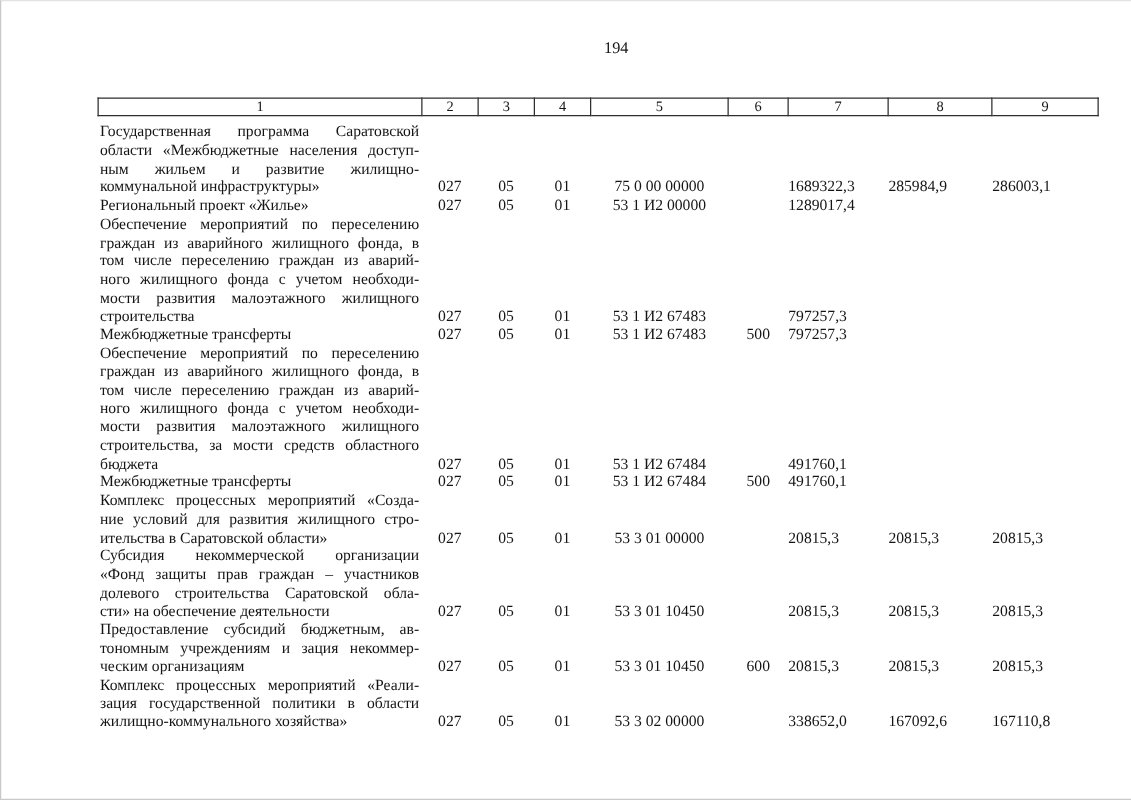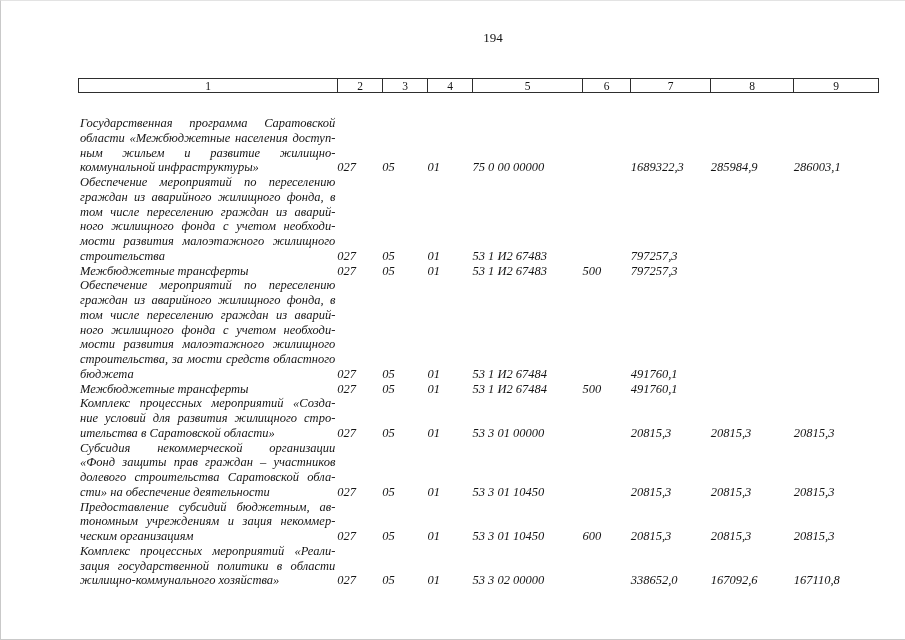--- a/index.html
+++ b/index.html
@@ -42,32 +42,32 @@
   .hdr-table th {
     border: 1px solid #2e2e2e;
     font-weight: normal;
     font-size: 11.5px;
     height: 13px;
     padding: 0;
     text-align: center;
     vertical-align: middle;
     line-height: 12px;
   }
-  .body-table { margin-top: 20px; font-style: italic; }
+  .body-table { margin-top: 2px; }
   .body-table td {
     padding: 0;
     vertical-align: bottom;
     font-size: 12.5px;
     line-height: 14.75px;
   }
   .body-table tr:first-child td { padding-top: 3px; }
   td.c-name { vertical-align: top; padding-left: 2px; padding-right: 2px; }
   .jline { text-align: justify; text-align-last: justify; white-space: normal; }
   .jline.last { text-align: center; text-align-last: left; }
-  td.c-mid { }
+  td.c-mid { text-align: center; }
   td.c-num { text-align: left; padding-right: 5px; }
 </style>
 </head>
 <body>
 
 <div class="page-number">194</div>
 
 <div class="sheet">
   <table class="hdr-table">
     <colgroup>
@@ -120,20 +120,33 @@
           <td class="c-mid">05</td>
           <td class="c-mid">01</td>
           <td class="c-mid">75 0 00 00000</td>
           <td class="c-mid"></td>
           <td class="c-num">1689322,3</td>
           <td class="c-num">285984,9</td>
           <td class="c-num">286003,1</td>
         </tr>
         <tr>
           <td class="c-name">
+            <div class="jline last">Региональный проект «Жилье»</div>
+          </td>
+          <td class="c-mid">027</td>
+          <td class="c-mid">05</td>
+          <td class="c-mid">01</td>
+          <td class="c-mid">53 1 И2 00000</td>
+          <td class="c-mid"></td>
+          <td class="c-num">1289017,4</td>
+          <td class="c-num"></td>
+          <td class="c-num"></td>
+        </tr>
+        <tr>
+          <td class="c-name">
             <div class="jline">Обеспечение мероприятий по переселению</div>
             <div class="jline">граждан из аварийного жилищного фонда, в</div>
             <div class="jline">том числе переселению граждан из аварий-</div>
             <div class="jline">ного жилищного фонда с учетом необходи-</div>
             <div class="jline">мости развития малоэтажного жилищного</div>
             <div class="jline last">строительства</div>
           </td>
           <td class="c-mid">027</td>
           <td class="c-mid">05</td>
           <td class="c-mid">01</td>

